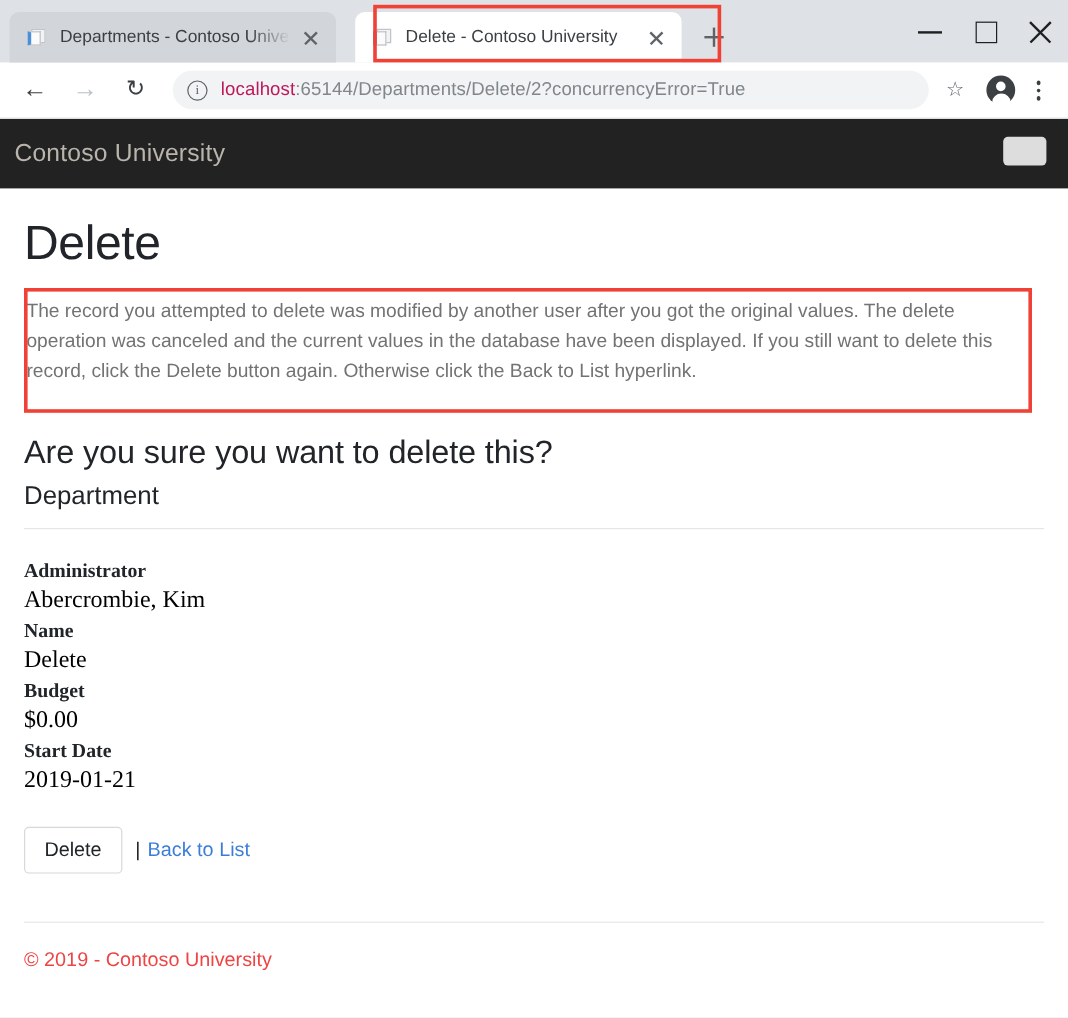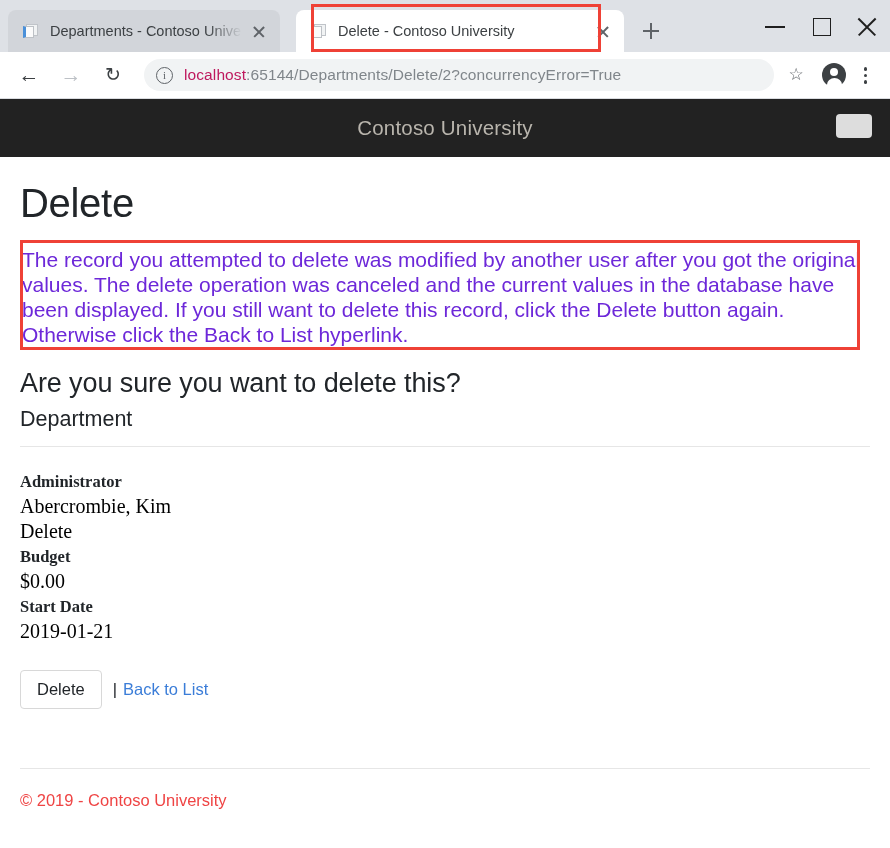--- a/index.html
+++ b/index.html
@@ -42,21 +42,21 @@
     position: relative;
     font-size: 14.5px;
     color: #3c4043;
     white-space: nowrap;
   }
   .tab-inactive {
     width: 272px;
     background: #d2d5da;
   }
   .tab-active {
-    width: 328px;
+    width: 272px;
     background: #ffffff;
     margin-left: 16px;
   }
 
   .tab-favicon {
     width: 17px;
     height: 17px;
     margin-right: 11px;
     flex: 0 0 17px;
     position: relative;
@@ -270,21 +270,20 @@
     overflow: hidden;
   }
 
   .navbar {
     height: 58px;
     background: #222222;
     display: flex;
     align-items: center;
     padding: 0 12px;
     position: relative;
-    justify-content: center;
   }
   .navbar-brand {
     color: #b9b5ad;
     font-size: 20.5px;
     letter-spacing: 0.2px;
   }
   .navbar-toggler {
     position: absolute;
     right: 18px;
     top: 15px;
@@ -305,24 +304,24 @@
     margin-top: 24px;
     margin-bottom: 14px;
     letter-spacing: -0.3px;
   }
 
   .error-box {
     position: relative;
     margin: 0 0 18px 0;
   }
   .error-text {
-    font-size: 21px;
+    font-size: 16px;
     line-height: 25px;
-    color: #6d28d9;
-    padding: 7px 6px 3px 2px;
+    color: #737373;
+    padding: 7px 6px 22px 2px;
   }
   .annot-rect {
     position: absolute;
     border: 3px solid #ef4136;
     pointer-events: none;
   }
   #annot-error {
     left: 0px;
     top: 0px;
     right: 10px;
@@ -486,20 +485,21 @@
       </div>
 
       <h2 class="confirm-title">Are you sure you want to delete this?</h2>
       <h3 class="entity-title">Department</h3>
 
       <hr class="rule">
 
       <dl class="field-list">
         <dt>Administrator</dt>
         <dd>Abercrombie, Kim</dd>
+        <dt>Name</dt>
         <dd>Delete</dd>
         <dt>Budget</dt>
         <dd>$0.00</dd>
         <dt>Start Date</dt>
         <dd>2019-01-21</dd>
       </dl>
 
       <div class="actions">
         <button class="btn-delete">Delete</button>
         <span class="sep">|</span>

